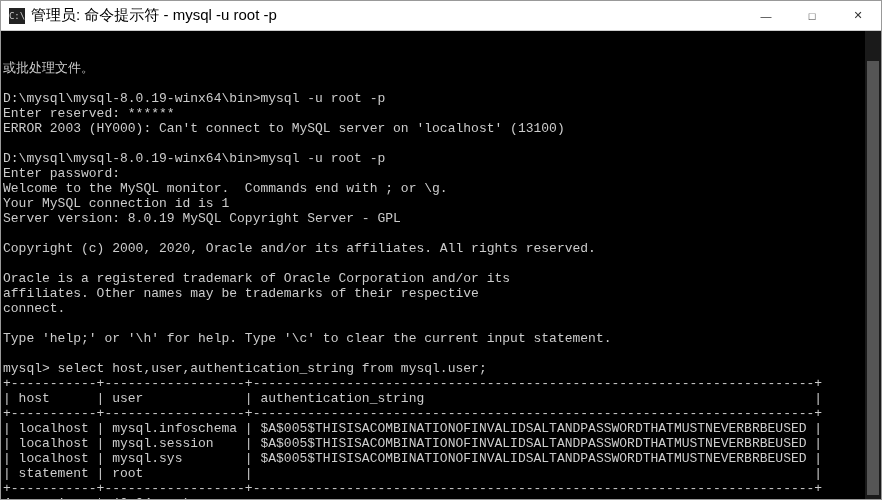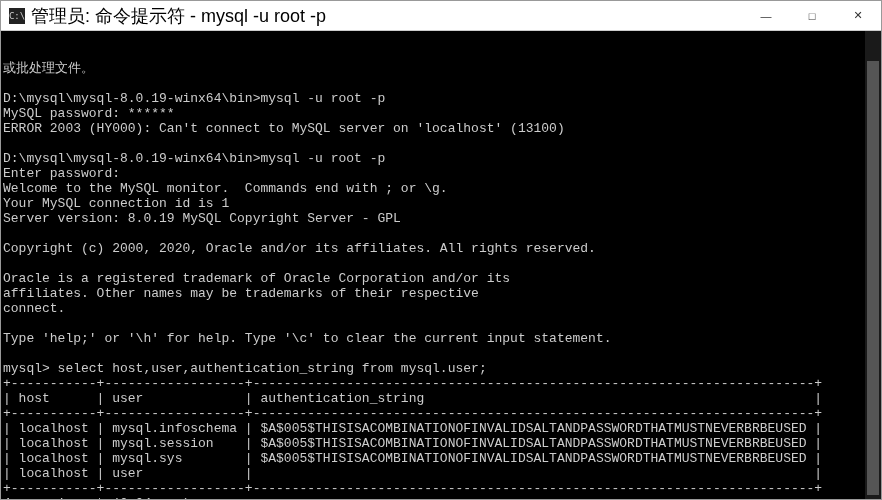--- a/index.html
+++ b/index.html
@@ -32,21 +32,21 @@
     margin: 0 6px 0 8px;
     background: #222;
     display: inline-flex;
     align-items: center;
     justify-content: center;
     font-size: 9px;
     color: #ccc;
     font-family: monospace;
   }
   .titlebar-text {
-    font-size: 18px;
+    font-size: 15px;
     color: #000;
     flex: 1;
   }
   .titlebar-controls {
     display: flex;
     height: 100%;
   }
   .titlebar-btn {
     width: 46px;
     height: 100%;
@@ -100,21 +100,21 @@
       <div class="titlebar-btn">—</div>
       <div class="titlebar-btn">□</div>
       <div class="titlebar-btn close">✕</div>
     </div>
   </div>
 
   <div class="terminal">
     <div class="terminal-inner"><span>或批处理文件。</span>
 <span></span>
 <span>D:\mysql\mysql-8.0.19-winx64\bin&gt;mysql -u root -p</span>
-<span>MySQL password: ******</span>
+<span>Enter reserved: ******</span>
 <span>ERROR 2003 (HY000): Can't connect to MySQL server on 'localhost' (13100)</span>
 <span></span>
 <span>D:\mysql\mysql-8.0.19-winx64\bin&gt;mysql -u root -p</span>
 <span>Enter password:</span>
 <span>Welcome to the MySQL monitor.  Commands end with ; or \g.</span>
 <span>Your MySQL connection id is 1</span>
 <span>Server version: 8.0.19 MySQL Copyright Server - GPL</span>
 <span></span>
 <span>Copyright (c) 2000, 2020, Oracle and/or its affiliates. All rights reserved.</span>
 <span></span>
@@ -124,21 +124,21 @@
 <span></span>
 <span>Type 'help;' or '\h' for help. Type '\c' to clear the current input statement.</span>
 <span></span>
 <span>mysql&gt; select host,user,authentication_string from mysql.user;</span>
 <span>+-----------+------------------+------------------------------------------------------------------------+</span>
 <span>| host      | user             | authentication_string                                                  |</span>
 <span>+-----------+------------------+------------------------------------------------------------------------+</span>
 <span>| localhost | mysql.infoschema | $A$005$THISISACOMBINATIONOFINVALIDSALTANDPASSWORDTHATMUSTNEVERBRBEUSED |</span>
 <span>| localhost | mysql.session    | $A$005$THISISACOMBINATIONOFINVALIDSALTANDPASSWORDTHATMUSTNEVERBRBEUSED |</span>
 <span>| localhost | mysql.sys        | $A$005$THISISACOMBINATIONOFINVALIDSALTANDPASSWORDTHATMUSTNEVERBRBEUSED |</span>
-<span>| localhost | user             |                                                                        |</span>
+<span>| statement | root             |                                                                        |</span>
 <span>+-----------+------------------+------------------------------------------------------------------------+</span>
 <span>4 rows in set (0.04 sec)</span>
 <span></span>
 </div>
     <div class="scrollbar">
       <div class="scrollbar-thumb"></div>
     </div>
   </div>
 </div>
 

